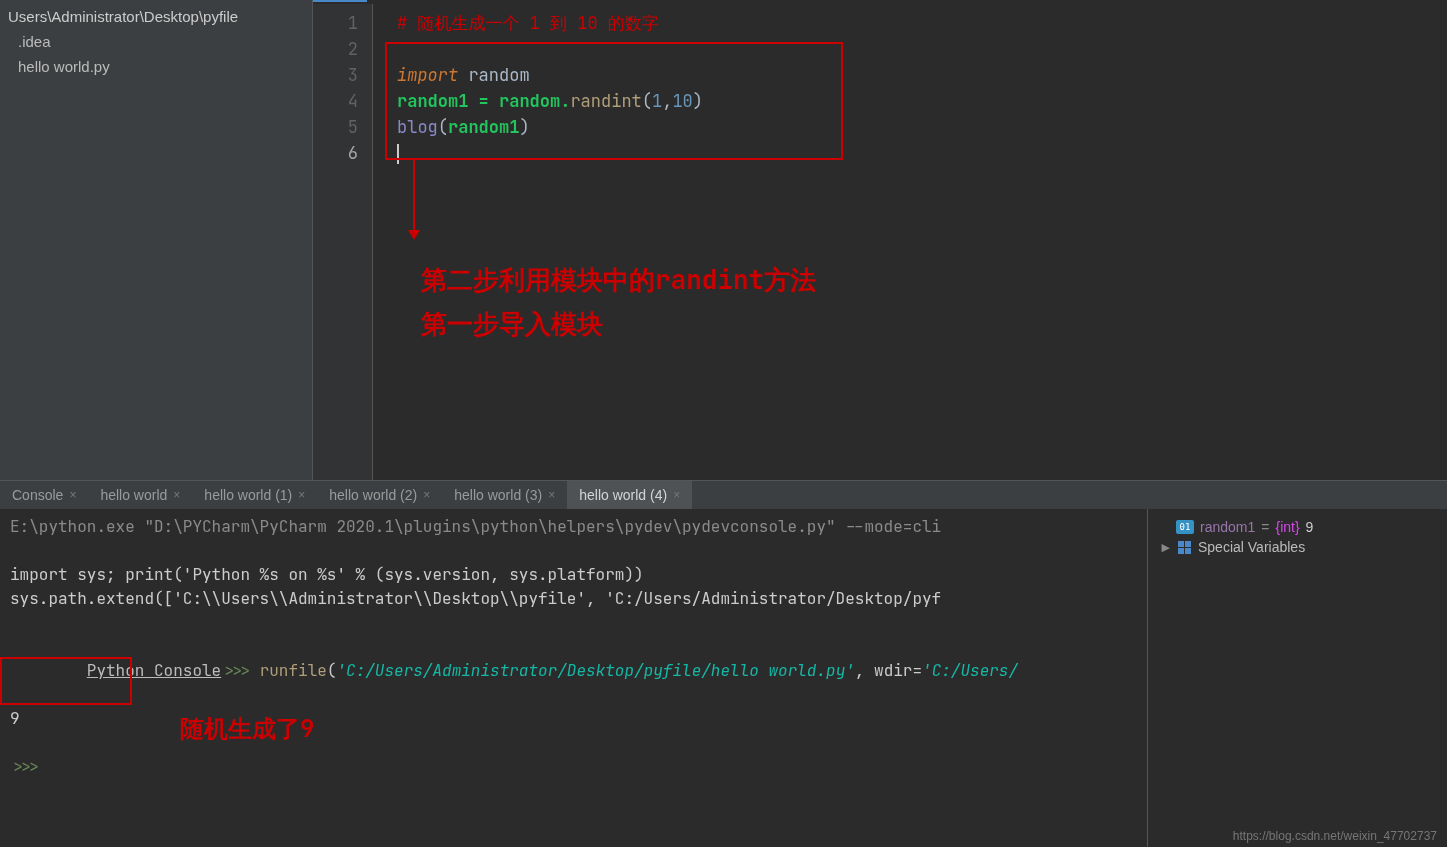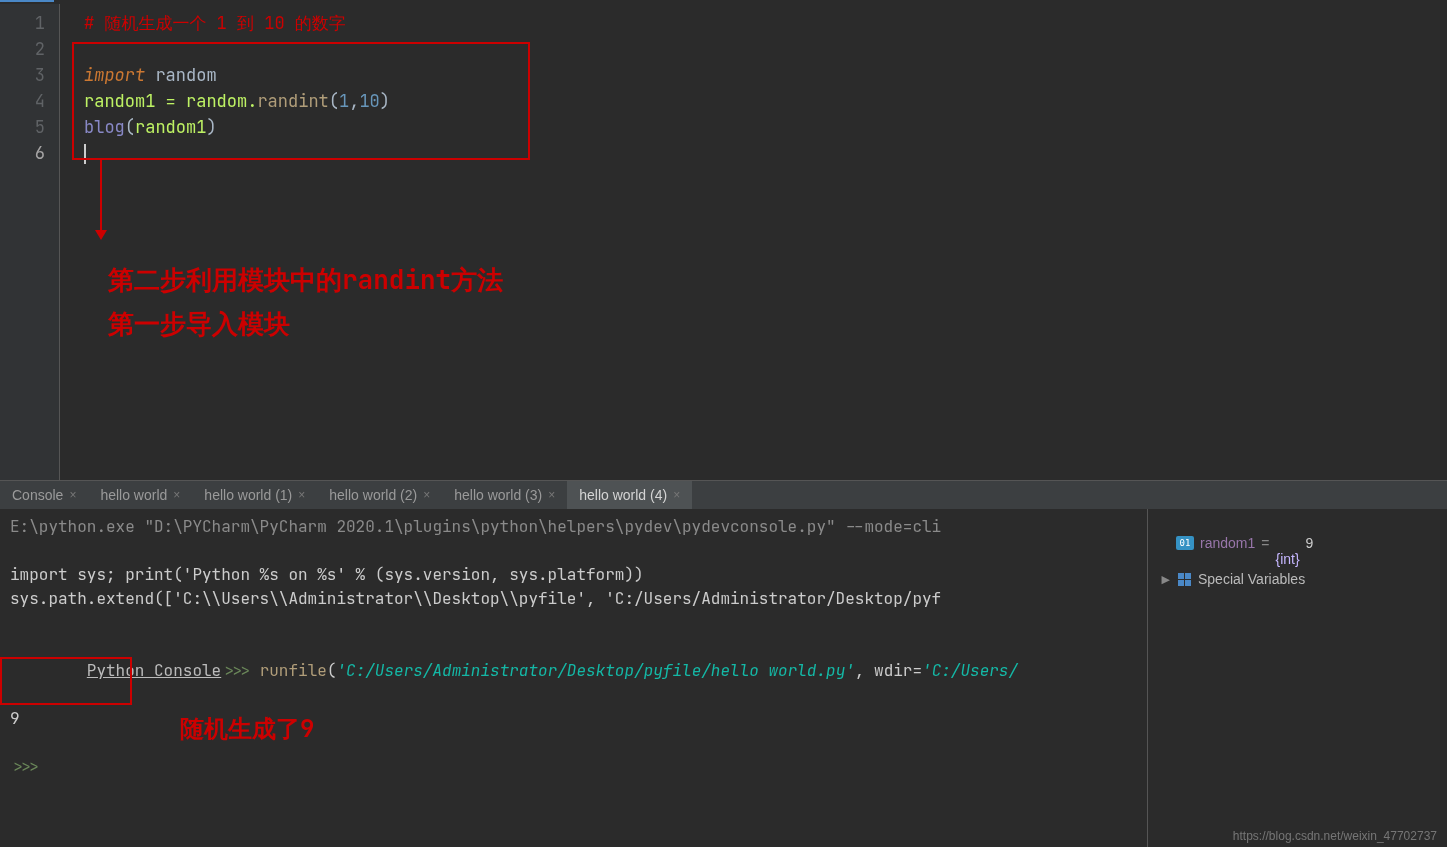--- a/index.html
+++ b/index.html
@@ -69,21 +69,21 @@
     padding: 6px 0 0 24px;
     position: relative;
     font-size: 17px;
     line-height: 26px;
   }
   .code-line { white-space: pre; }
   .c-comment { color: #808080; }
   .c-comment.red { color: #cc0000; }
   .c-keyword { color: #cc7832; font-style: italic; margin-top: 26px; }
   .c-module { color: #a9b7c6; }
-  .c-var { color: #bef264; }
+  .c-var { color: #22c55e; font-weight: bold; }
   .c-method { color: #b09d79; }
   .c-builtin { color: #8888c6; }
   .c-num { color: #6897bb; }
   .c-paren { color: #a9b7c6; }
   .caret-line {
     position: absolute;
     left: 0; right: 0;
     top: 136px;
     height: 26px;
     background: #323232;
@@ -234,21 +234,21 @@
   }
   .var-ico-special span {
     display: grid;
     grid-template-columns: 6px 6px;
     grid-template-rows: 6px 6px;
     gap: 1px;
   }
   .var-ico-special span b { background: #4a88c7; }
   .var-name { color: #9876aa; }
   .var-eq { color: #888; }
-  .var-type { color: #c4b5fd; margin-top: 32px; }
+  .var-type { color: #d946ef; }
   .var-val { color: #ccc; }
   .expand-tri {
     color: #888;
     font-size: 11px;
     width: 12px;
     display: inline-block;
   }
   .watermark {
     position: absolute;
     bottom: 4px;
@@ -257,20 +257,25 @@
     font-size: 12px;
     opacity: 0.8;
     z-index: 100;
   }
 </style>
 </head>
 <body>
 
 <div class="top-pane">
 
+  <div class="project-panel">
+    <div class="project-root">Users\Administrator\Desktop\pyfile</div>
+    <div class="project-item">.idea</div>
+    <div class="project-item">hello world.py</div>
+  </div>
 
   <div class="editor-pane">
     <div class="tab-indicator"></div>
     <div class="editor-body">
       <div class="gutter mono">
         <span class="ln">1</span>
         <span class="ln">2</span>
         <span class="ln">3</span>
         <span class="ln">4</span>
         <span class="ln">5</span>

